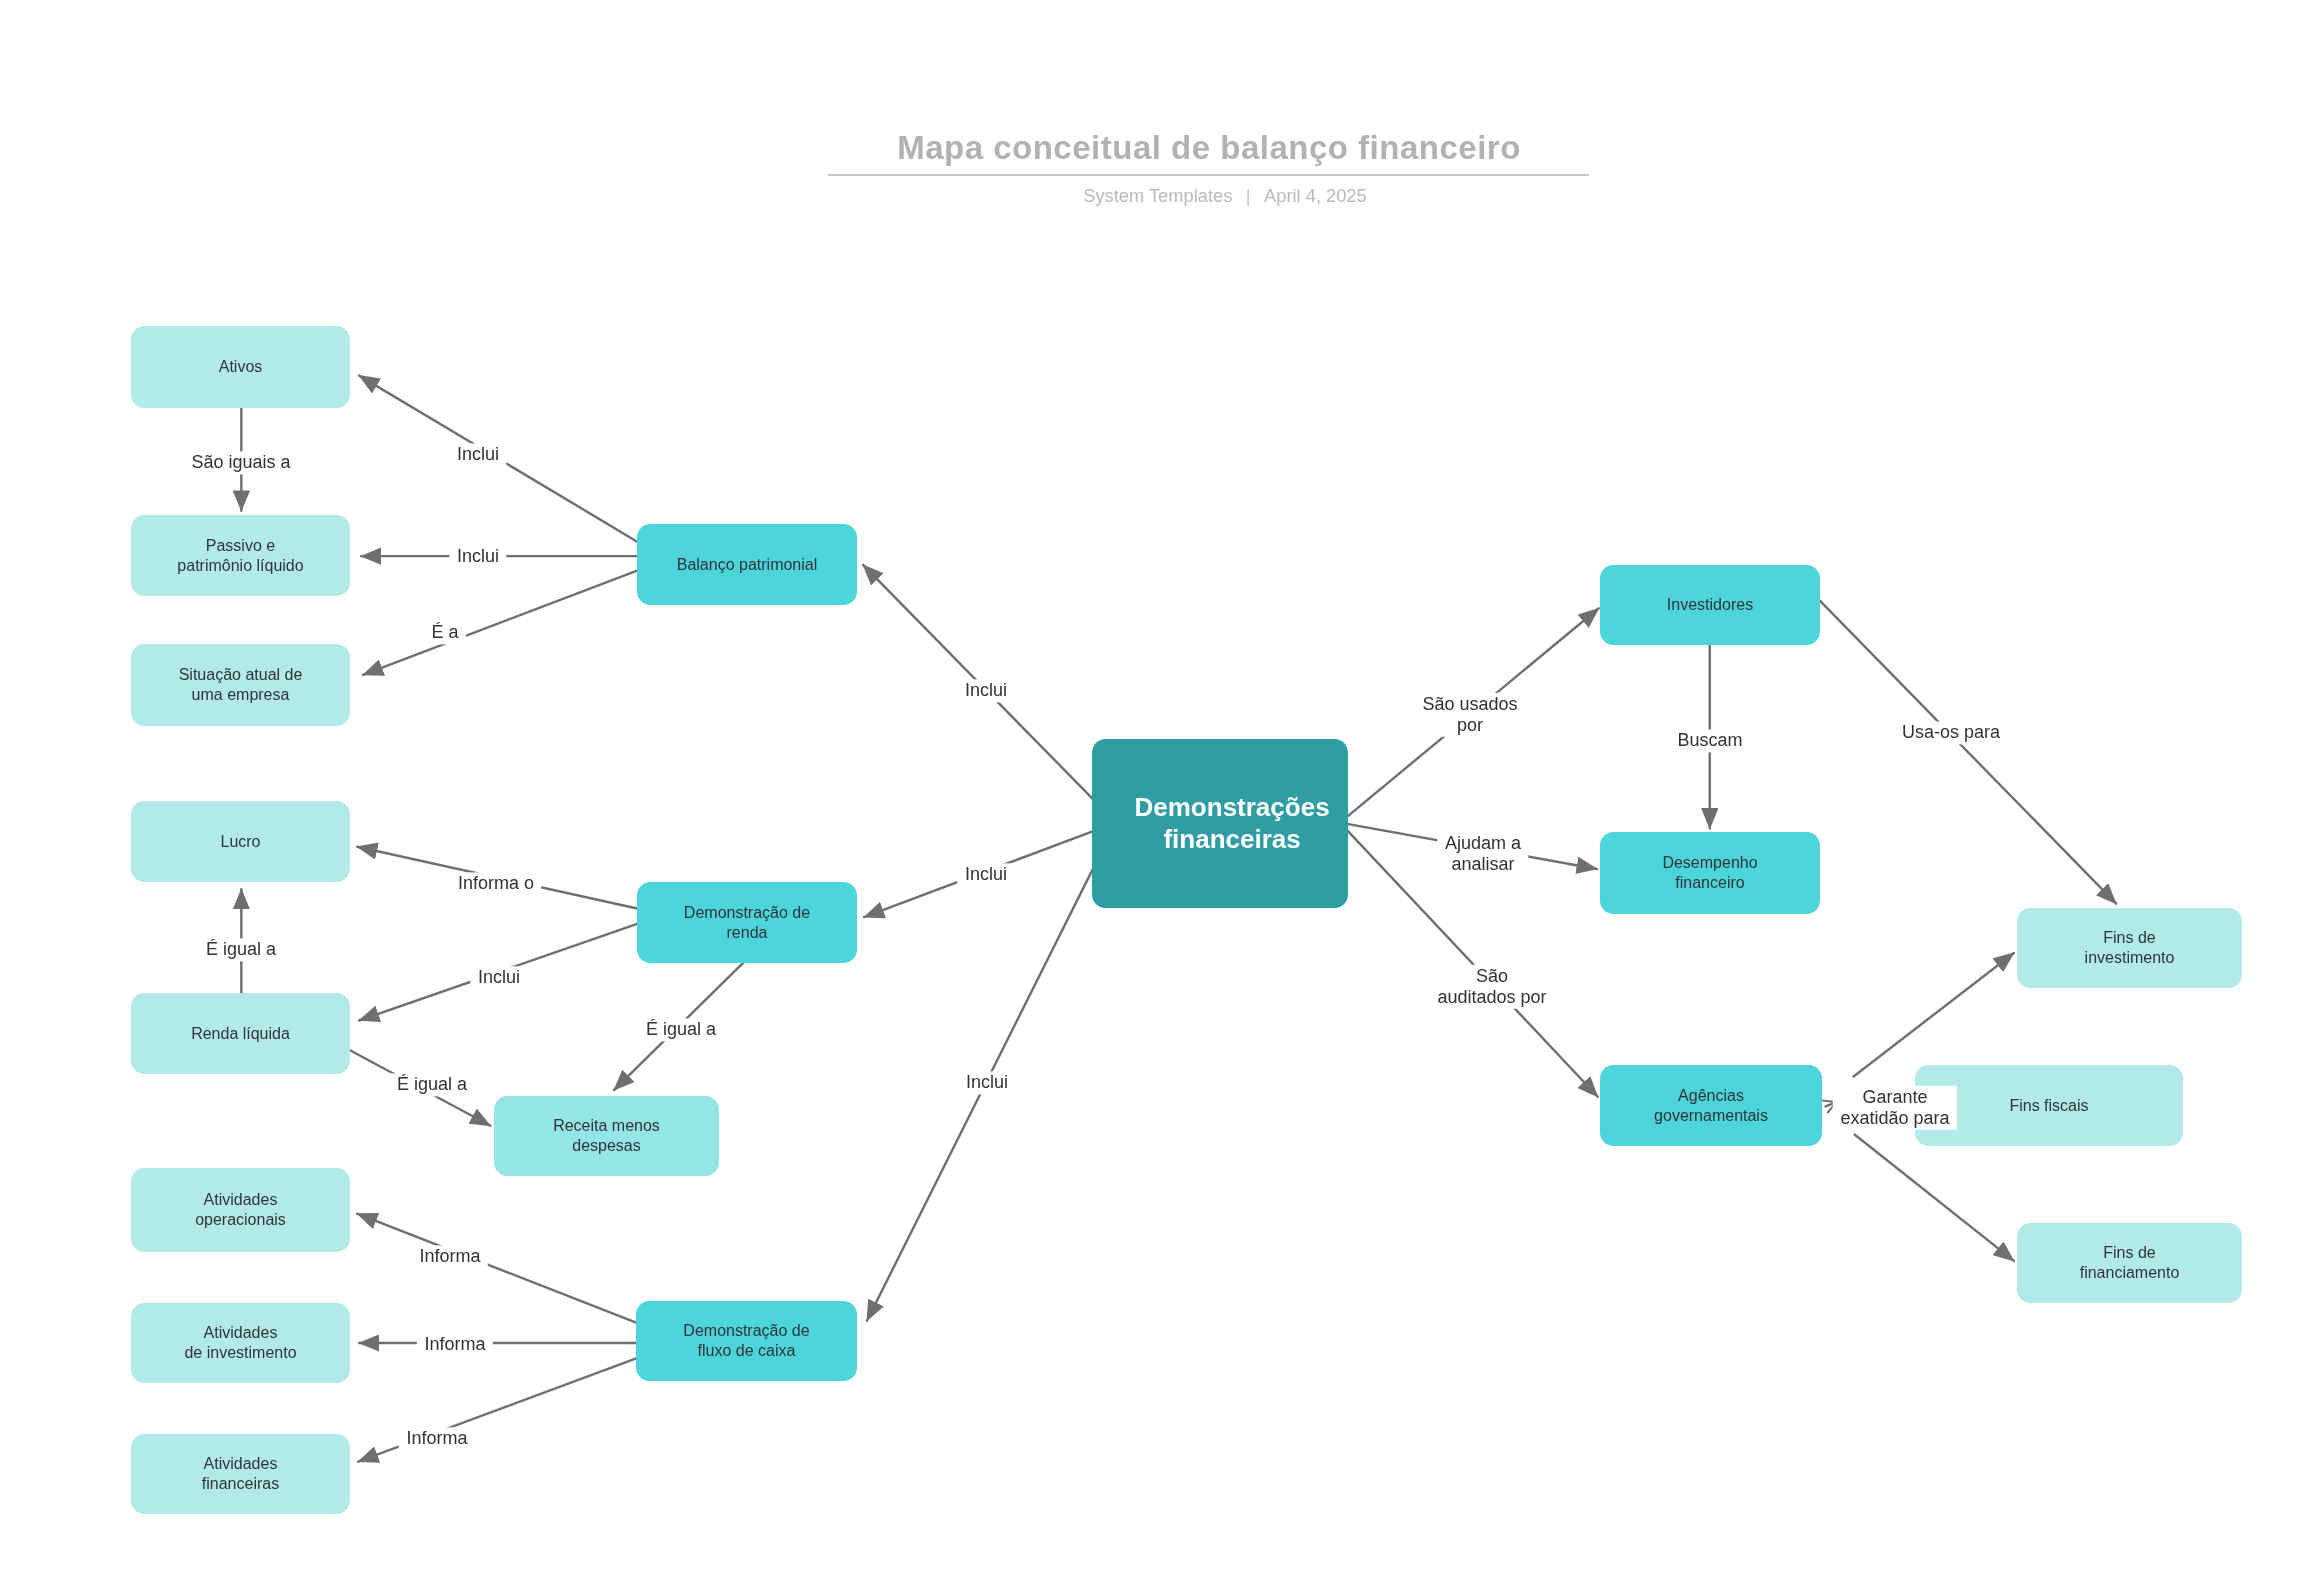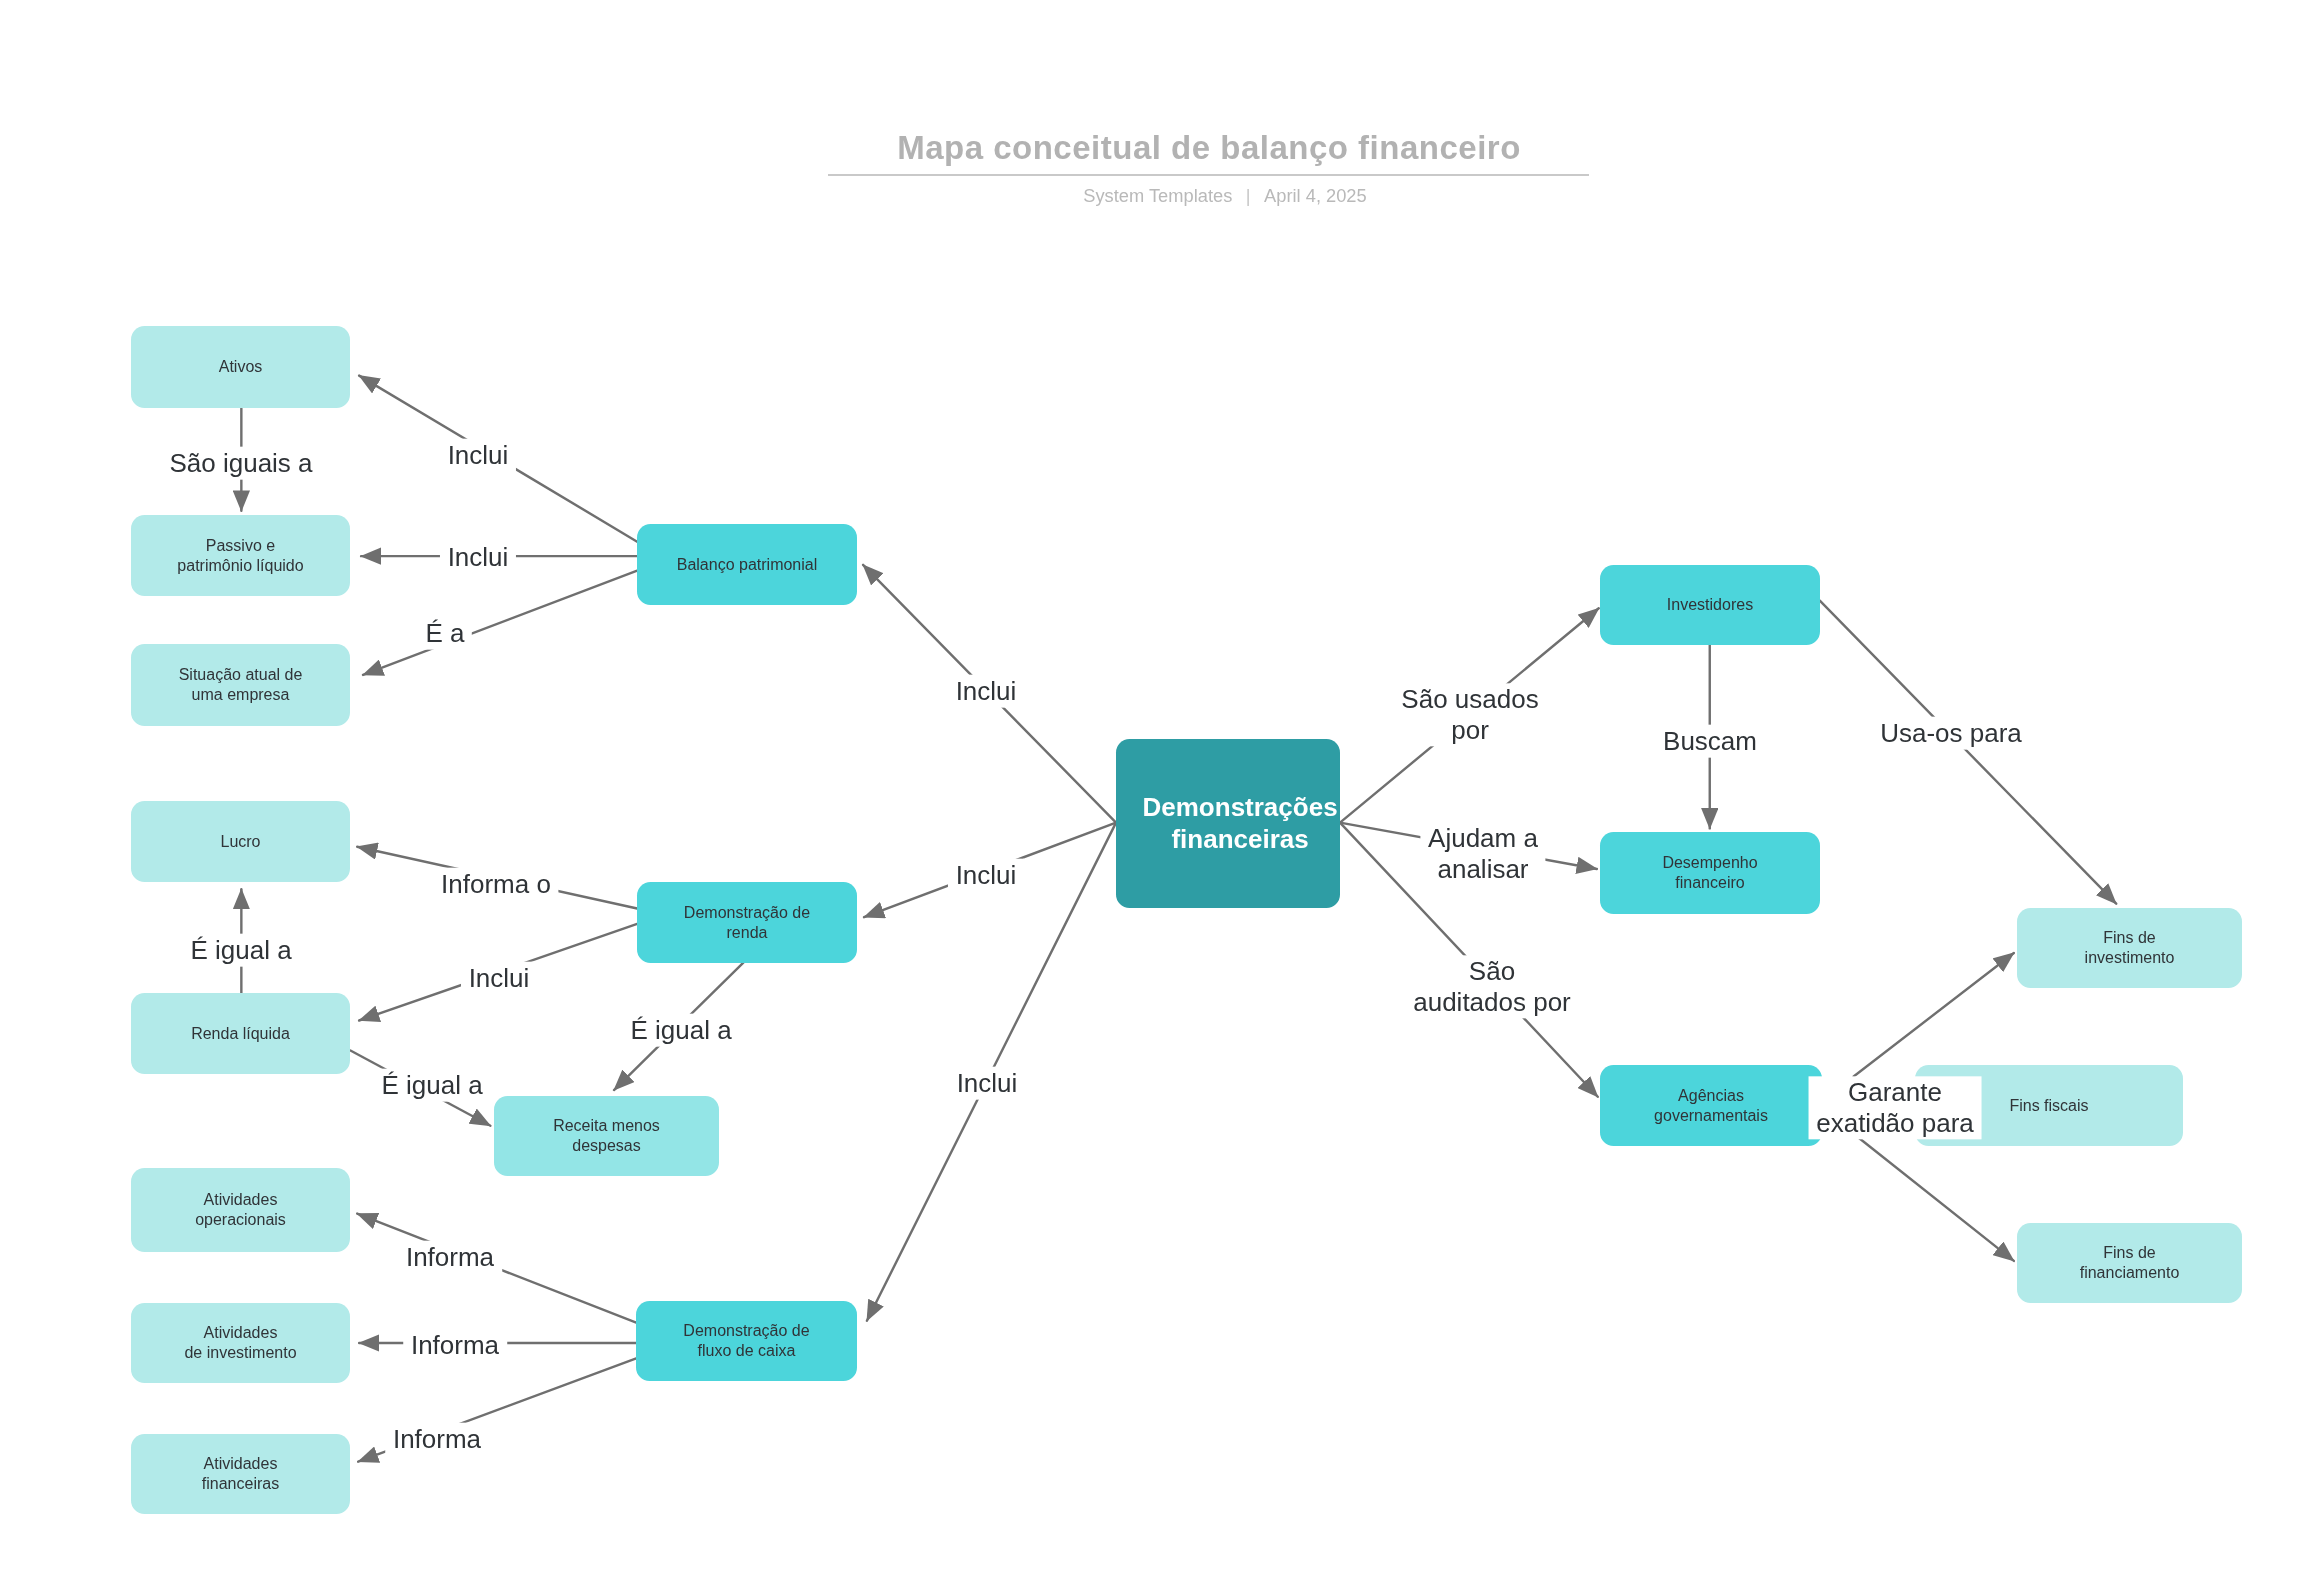--- a/index.html
+++ b/index.html
@@ -24,21 +24,21 @@
     text-align:center;border-radius:13.5px;color:var(--node-text);
     font-size:16px;line-height:1.22;white-space:pre-line;padding:3.9px;box-sizing:border-box;
   }
   .node.light{background:var(--node-light);}
   .node.light2{background:var(--node-light-alt);}
   .node.medium{background:var(--node-medium);}
   .node.dark{background:var(--node-dark);color:#ffffff;font-weight:700;font-size:26px;}
   .edge-label{
     position:absolute;transform:translate(-50%,-50%);
     background:#ffffff;padding:1px 7.7px;color:var(--label-text);
-    font-size:26px;line-height:1.18;text-align:center;white-space:pre-line;
+    font-size:18px;line-height:1.18;text-align:center;white-space:pre-line;
   }
 </style>
 </head>
 <body>
 
 <div class="canvas" id="canvas">
   <div class="title">Mapa conceitual de balanço financeiro</div>
   <div class="title-rule"></div>
   <div class="subtitle">
     <span>System Templates</span><span class="divider">|</span><span>April 4, 2025</span>
@@ -90,21 +90,21 @@
 de investimento</div>
     <div class="node light" style="left: 131px; top: 1434px; width: 219px; height: 80px;">Atividades
 financeiras</div>
     <div class="node medium" style="left: 637px; top: 524px; width: 220px; height: 81px;">Balanço patrimonial</div>
     <div class="node medium" style="left: 637px; top: 882px; width: 220px; height: 81px;">Demonstração de
 renda</div>
     <div class="node light2" style="left: 494px; top: 1096px; width: 225px; height: 80px;">Receita menos
 despesas</div>
     <div class="node medium" style="left: 636px; top: 1301px; width: 221px; height: 80px;">Demonstração de
 fluxo de caixa</div>
-    <div class="node dark" style="left: 1116px; top: 739px; width: 224px; height: 169px; padding-left: 28px;">Demonstrações
+    <div class="node dark" style="left: 1092px; top: 739px; width: 256px; height: 169px; padding-left: 28px;">Demonstrações
 financeiras</div>
     <div class="node medium" style="left: 1600px; top: 565px; width: 220px; height: 80px;">Investidores</div>
     <div class="node medium" style="left: 1600px; top: 832px; width: 220px; height: 82px;">Desempenho
 financeiro</div>
     <div class="node medium" style="left: 1600px; top: 1065px; width: 222px; height: 81px;">Agências
 governamentais</div>
     <div class="node light" style="left: 2017px; top: 908px; width: 225px; height: 80px;">Fins de
 investimento</div>
     <div class="node light" style="left: 1915px; top: 1065px; width: 268px; height: 81px;">Fins fiscais</div>
     <div class="node light" style="left: 2017px; top: 1223px; width: 225px; height: 80px;">Fins de

